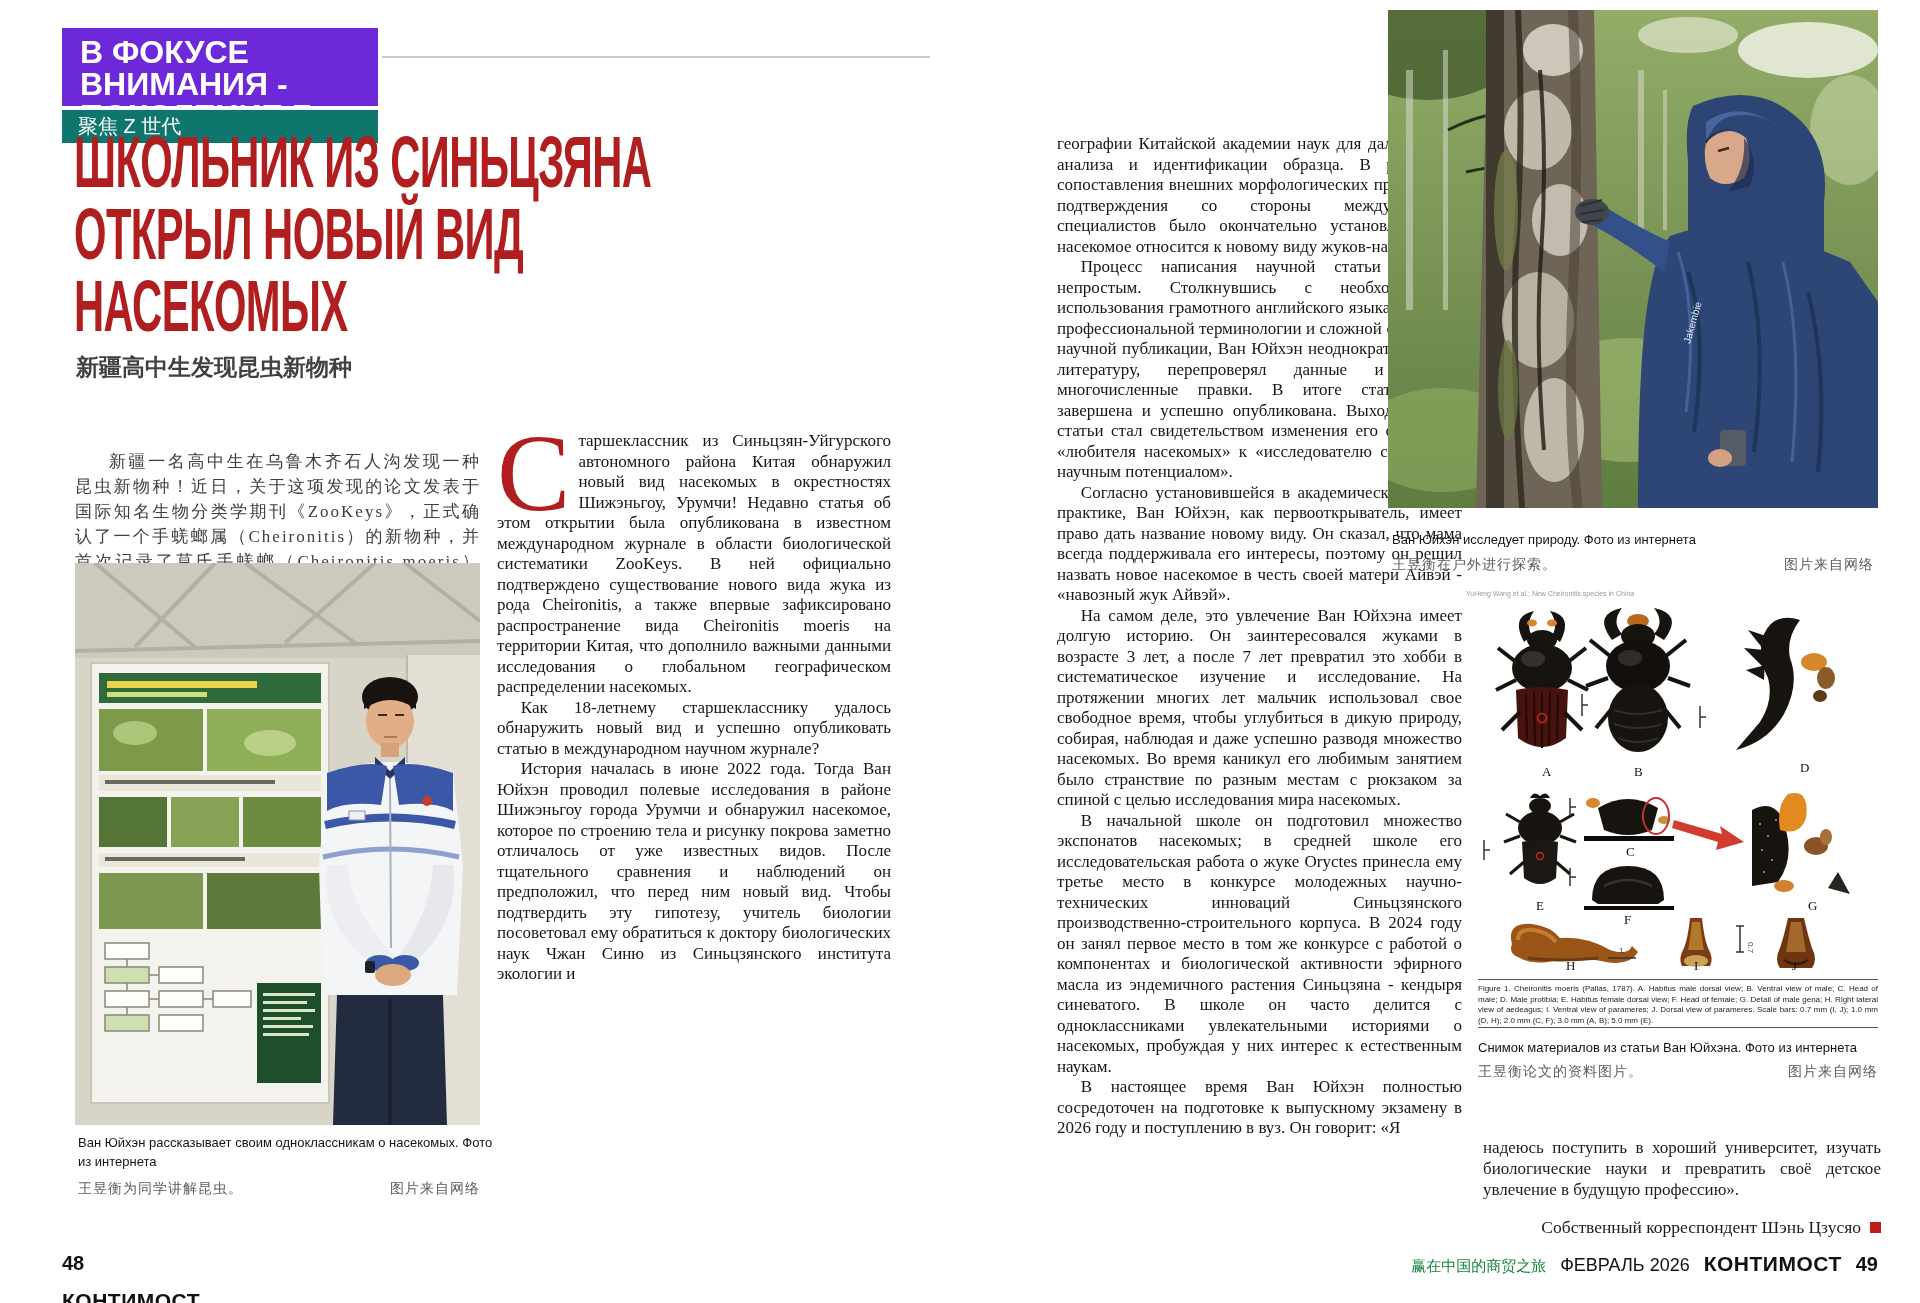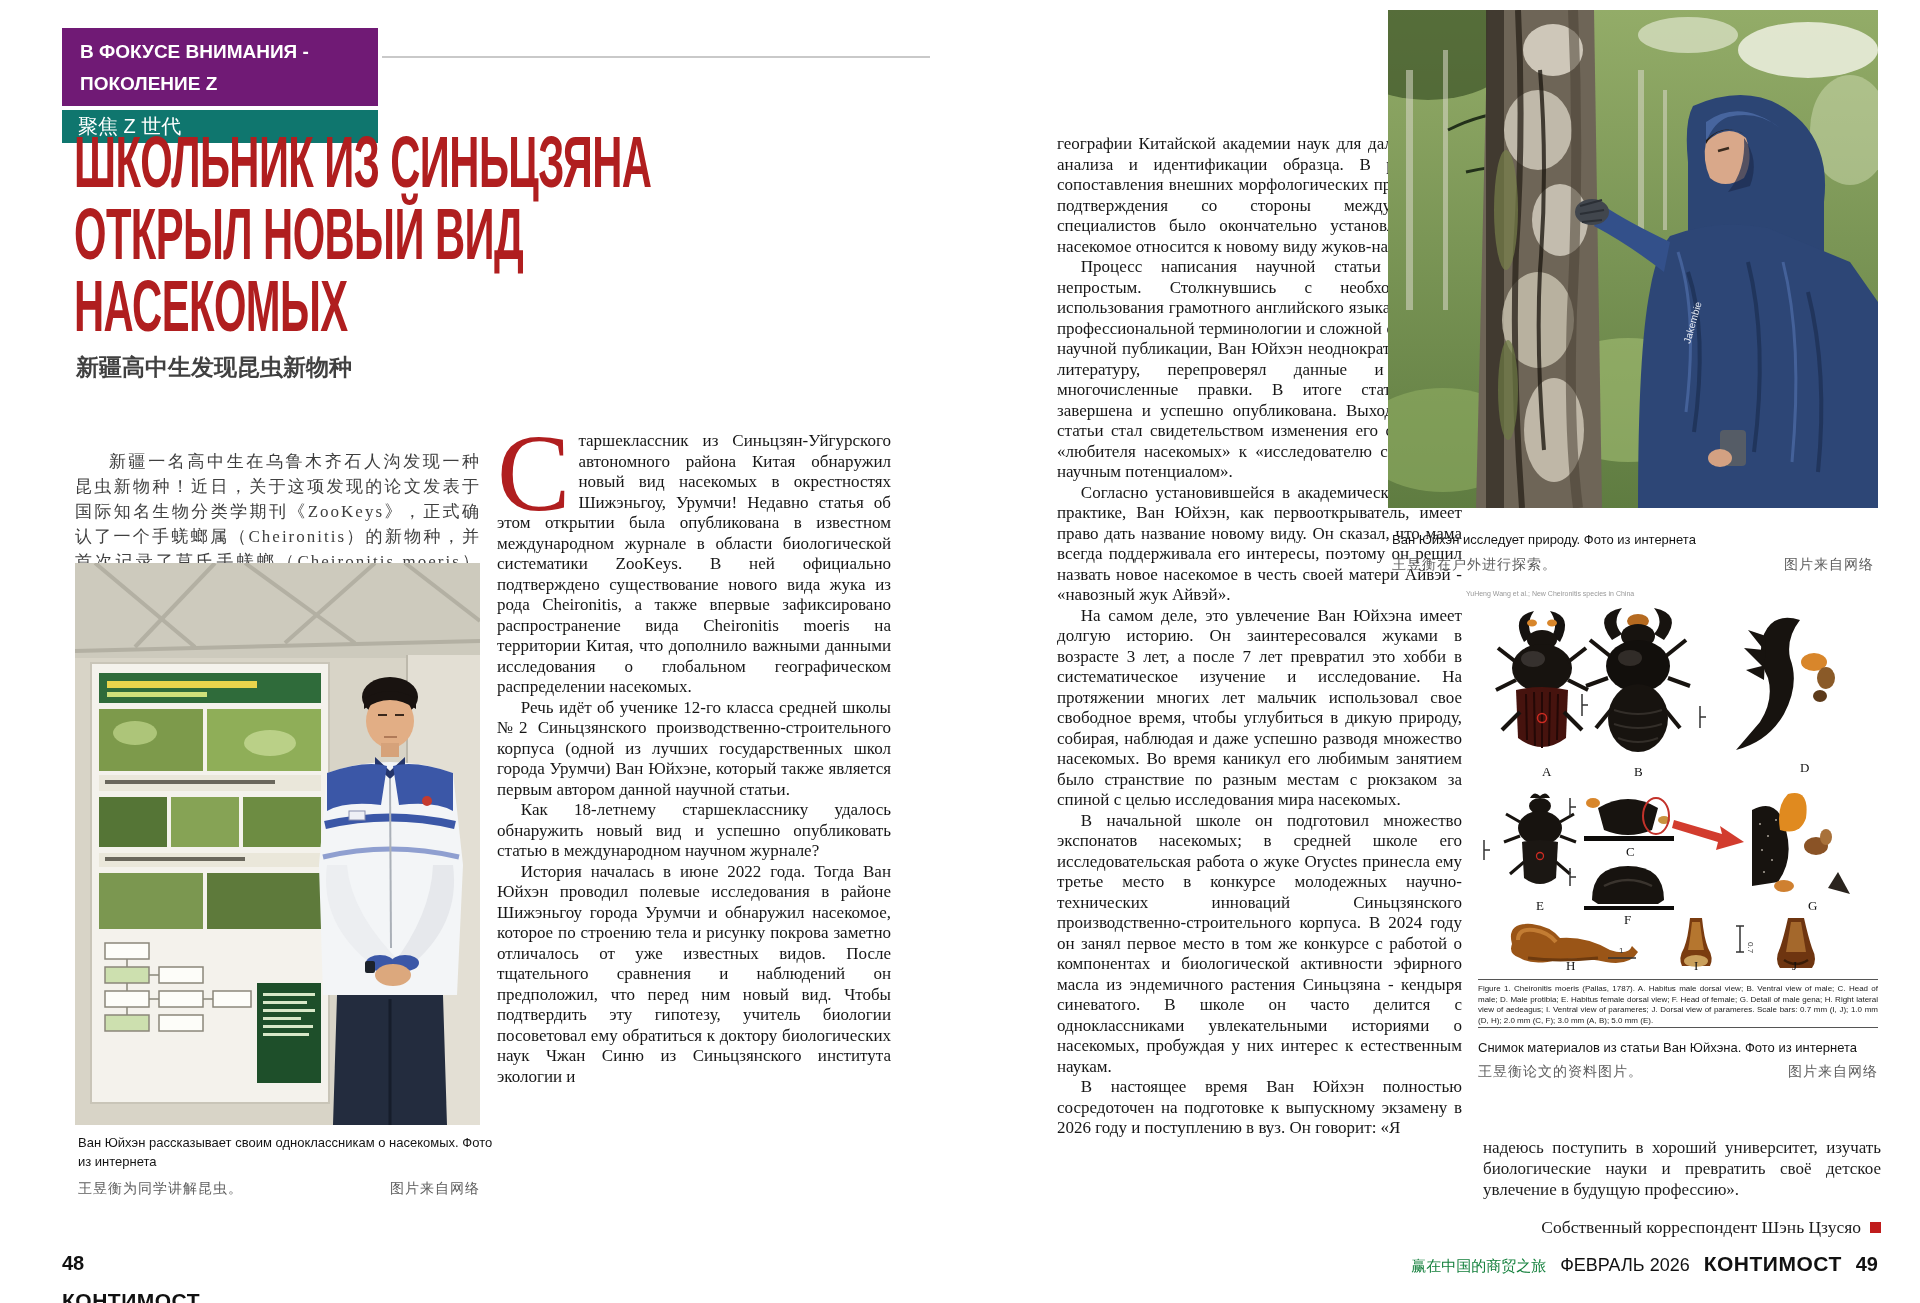--- a/index.html
+++ b/index.html
@@ -1,22 +1,22 @@
 <!DOCTYPE html>
 <html><head>
 <meta charset="utf-8">
 <style>
   html,body{margin:0;padding:0;background:#888;}
   #spread{position:relative;width:1920px;height:1303px;background:#ffffff;overflow:hidden;
           font-family:"Liberation Serif",serif;color:#1c1c1c;}
   .abs{position:absolute;}
 
   
-  .kicker-box{left:62px;top:28px;width:316px;height:78px;background:#701a75;color:#fff;
-    font-family:"Liberation Sans",sans-serif;font-weight:bold;font-size:19px;line-height:32px;
+  .kicker-box{left:62px;top:28px;width:316px;height:78px;background:#6d28d9;color:#fff;
+    font-family:"Liberation Sans",sans-serif;font-weight:bold;font-size:32px;line-height:32px;
     padding:8px 0 0 18px;box-sizing:border-box;}
   .top-rule{left:382px;top:56px;width:548px;height:2px;background:#c9c9c9;}
   .kicker-cn-bar{left:62px;top:110px;width:316px;height:33px;background:#0f766e;color:#fff;
     font-family:"Liberation Sans",sans-serif;font-size:20px;line-height:33px;padding-left:16px;box-sizing:border-box;}
   .title{left:74px;top:126px;}
   .title-line{font-family:"Liberation Sans",sans-serif;font-weight:800;font-size:72px;line-height:72px;
     color:#b01e1f;letter-spacing:-1px;transform:scaleX(0.58);transform-origin:left;white-space:nowrap;}
   .subtitle-cn{left:76px;top:352px;font-family:"Liberation Sans",sans-serif;font-weight:bold;
     font-size:23px;color:#404040;}
 
@@ -178,21 +178,20 @@
     </svg>
   </div>
   <div class="abs cap-ru photo1-cap">Ван Юйхэн рассказывает своим одноклассникам о насекомых. Фото из интернета</div>
   <div class="abs cap-cn photo1-cap-cn">
     <span>王昱衡为同学讲解昆虫。</span>
     <span>图片来自网络</span>
   </div>
 
   <div class="abs bodycol col1">
     <p><span class="dropcap">С</span><span>таршеклассник из Синьцзян-Уйгурского автономного района Китая обнаружил новый вид насекомых в окрестностях Шижэньгоу, Урумчи! Недавно статья об этом открытии была опубликована в известном международном журнале в области биологической систематики ZooKeys. В ней официально подтверждено существование нового вида жука из рода Cheironitis, а также впервые зафиксировано распространение вида Cheironitis moeris на территории Китая, что дополнило важными данными исследования о глобальном географическом распределении насекомых.</span></p>
-    <p class="indent">Речь идёт об ученике 12-го класса средней школы №2 Синьцзянского производственно-строительного корпуса (одной из лучших государственных школ города Урумчи) Ван Юйхэне, который также является первым автором данной научной статьи.</p>
     <p class="indent">Как 18-летнему старшекласснику удалось обнаружить новый вид и успешно опубликовать статью в международном научном журнале?</p>
     <p class="indent">История началась в июне 2022 года. Тогда Ван Юйхэн проводил полевые исследования в районе Шижэньгоу города Урумчи и обнаружил насекомое, которое по строению тела и рисунку покрова заметно отличалось от уже известных видов. После тщательного сравнения и наблюдений он предположил, что перед ним новый вид. Чтобы подтвердить эту гипотезу, учитель биологии посоветовал ему обратиться к доктору биологических наук Чжан Синю из Синьцзянского института экологии и</p>
   </div>
 
   <div class="abs bodycol col2">
     <p>географии Китайской академии наук для дальнейшего анализа и идентификации образца. В результате сопоставления внешних морфологических признаков и подтверждения со стороны международных специалистов было окончательно установлено, что насекомое относится к новому виду жуков-навозников.</p>
     <p class="indent">Процесс написания научной статьи оказался непростым. Столкнувшись с необходимостью использования грамотного английского языка, сложной профессиональной терминологии и сложной структуры научной публикации, Ван Юйхэн неоднократно изучал литературу, перепроверял данные и вносил многочисленные правки. В итоге статья была завершена и успешно опубликована. Выход научной статьи стал свидетельством изменения его статуса от «любителя насекомых» к «исследователю с большим научным потенциалом».</p>
     <p class="indent">Согласно установившейся в академических кругах практике, Ван Юйхэн, как первооткрыватель, имеет право дать название новому виду. Он сказал, что мама всегда поддерживала его интересы, поэтому он решил назвать новое насекомое в честь своей матери Айвэй - «навозный жук Айвэй».</p>
     <p class="indent">На самом деле, это увлечение Ван Юйхэна имеет долгую историю. Он заинтересовался жуками в возрасте 3 лет, а после 7 лет превратил это хобби в систематическое изучение и исследование. На протяжении многих лет мальчик использовал свое свободное время, чтобы углубиться в дикую природу, собирая, наблюдая и даже успешно разводя множество насекомых. Во время каникул его любимым занятием было странствие по разным местам с рюкзаком за спиной с целью исследования мира насекомых.</p>
     <p class="indent">В начальной школе он подготовил множество экспонатов насекомых; в средней школе его исследовательская работа о жуке Oryctes принесла ему третье место в конкурсе молодежных научно-технических инноваций Синьцзянского производственно-строительного корпуса. В 2024 году он занял первое место в том же конкурсе с работой о компонентах и биологической активности эфирного масла из эндемичного растения Синьцзяна - кендыря синеватого. В школе он часто делится с одноклассниками увлекательными историями о насекомых, пробуждая у них интерес к естественным наукам.</p>

